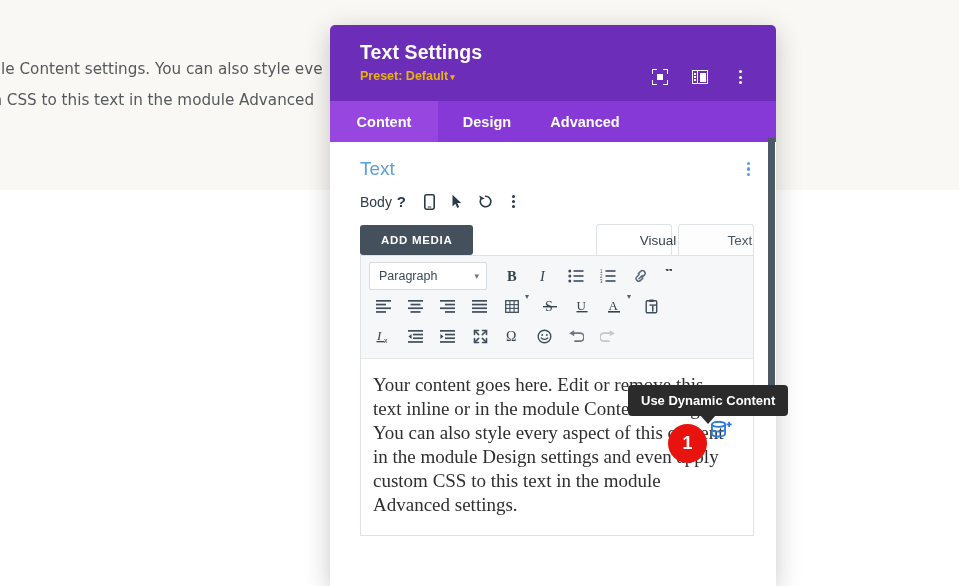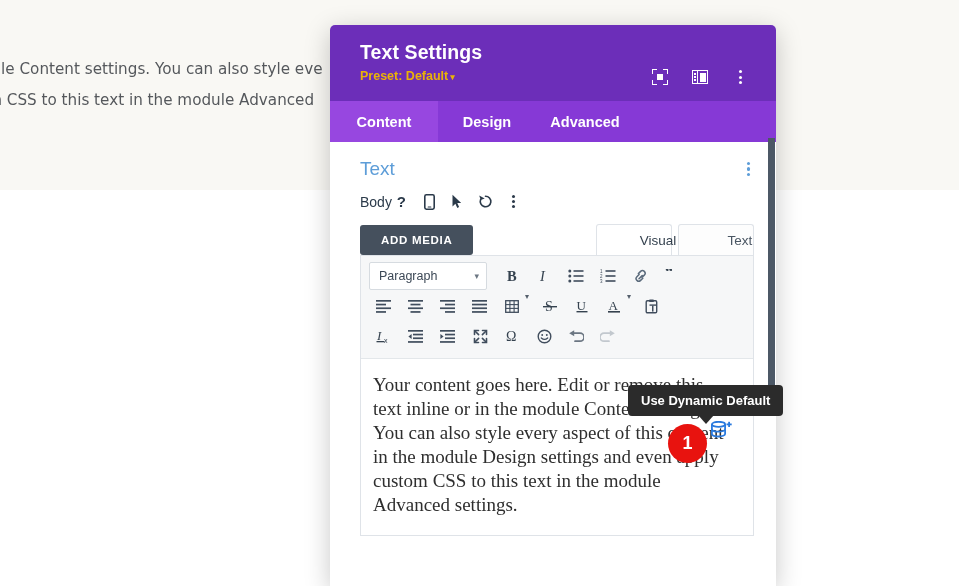--- a/index.html
+++ b/index.html
@@ -556,17 +556,17 @@
   <div class="dyn-icon">
     <svg width="22" height="20" viewBox="0 0 22 20">
       <ellipse cx="8.5" cy="3.3" rx="6.6" ry="2.5" fill="none" stroke="#2a7ade" stroke-width="1.8"></ellipse>
       <path d="M1.9 3.3 L1.9 8.2 a6.6 2.5 0 0 0 13.2 0 L15.1 3.3" fill="none" stroke="#2a7ade" stroke-width="1.8"></path>
       <path d="M1.9 8.2 L1.9 13 a6.6 2.5 0 0 0 13.2 0 L15.1 8.2" fill="none" stroke="#2a7ade" stroke-width="1.8"></path>
       <rect x="16.5" y="2.5" width="5.2" height="1.8" fill="#2a7ade"></rect>
       <rect x="18.2" y="0.8" width="1.8" height="5.2" fill="#2a7ade"></rect>
     </svg>
   </div>
 
-  <div class="tooltip">Use Dynamic Default</div>
+  <div class="tooltip">Use Dynamic Content</div>
 
   <div class="badge">1</div>
 
 </div>
 
 </body></html>

